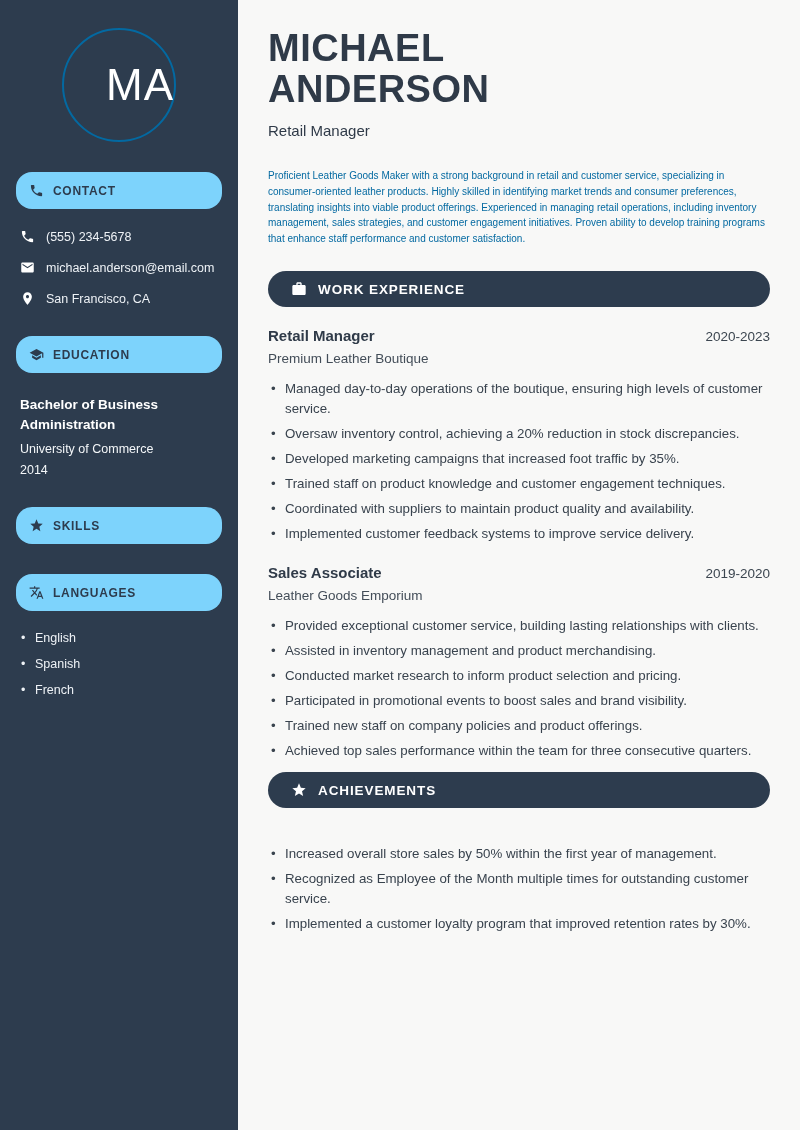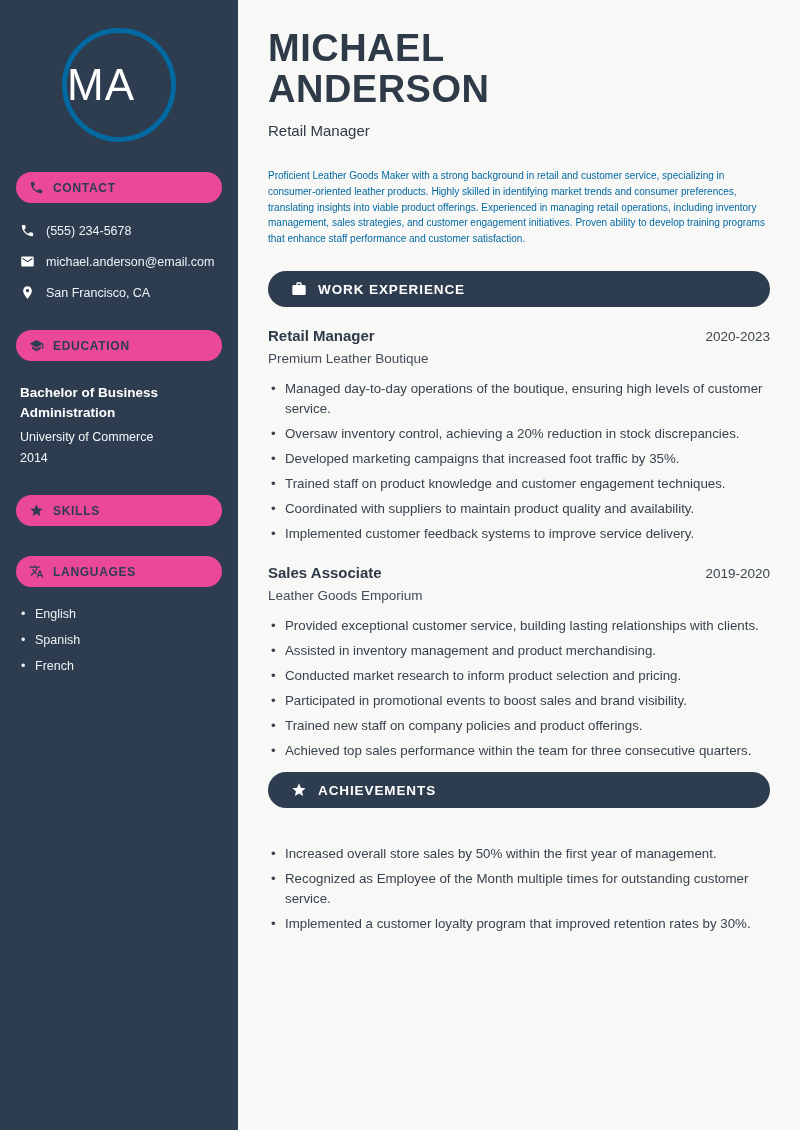--- a/index.html
+++ b/index.html
@@ -17,34 +17,34 @@
 
   
   .sidebar {
     width: 238px; flex-shrink: 0;
     background: #2d3c4e;
     color: #f4f7f9;
     padding-top: 28px;
   }
   .avatar {
     width: 114px; height: 114px;
-    border: 5px solid #0369a1;
+    border: 2px solid #0369a1;
     border-radius: 50%;
     margin: 0 auto;
-    display: flex; align-items: center; justify-content: flex-start;
+    display: flex; align-items: center; justify-content: flex-end;
   }
   .avatar span {
     font-size: 44px; color: #ffffff; letter-spacing: 1px; font-weight: 400;
   }
   .side-pill {
     margin: 30px 16px 0 16px;
-    background: #ec4899;
+    background: #7dd3fc;
     color: #2d3c4e;
     border-radius: 16px;
-    height: 31px;
+    height: 37px;
     display: flex; align-items: center; gap: 9px;
     padding: 0 13px;
     font-size: 12px; font-weight: 700; letter-spacing: .7px;
   }
   .side-pill svg { width: 15px; height: 15px; flex-shrink: 0; }
   .contact-list { margin: 20px 16px 0 20px; }
   .contact-row {
     display: flex; align-items: center; gap: 11px;
     font-size: 12.5px; margin-bottom: 16px;
     color: #eef2f6;

